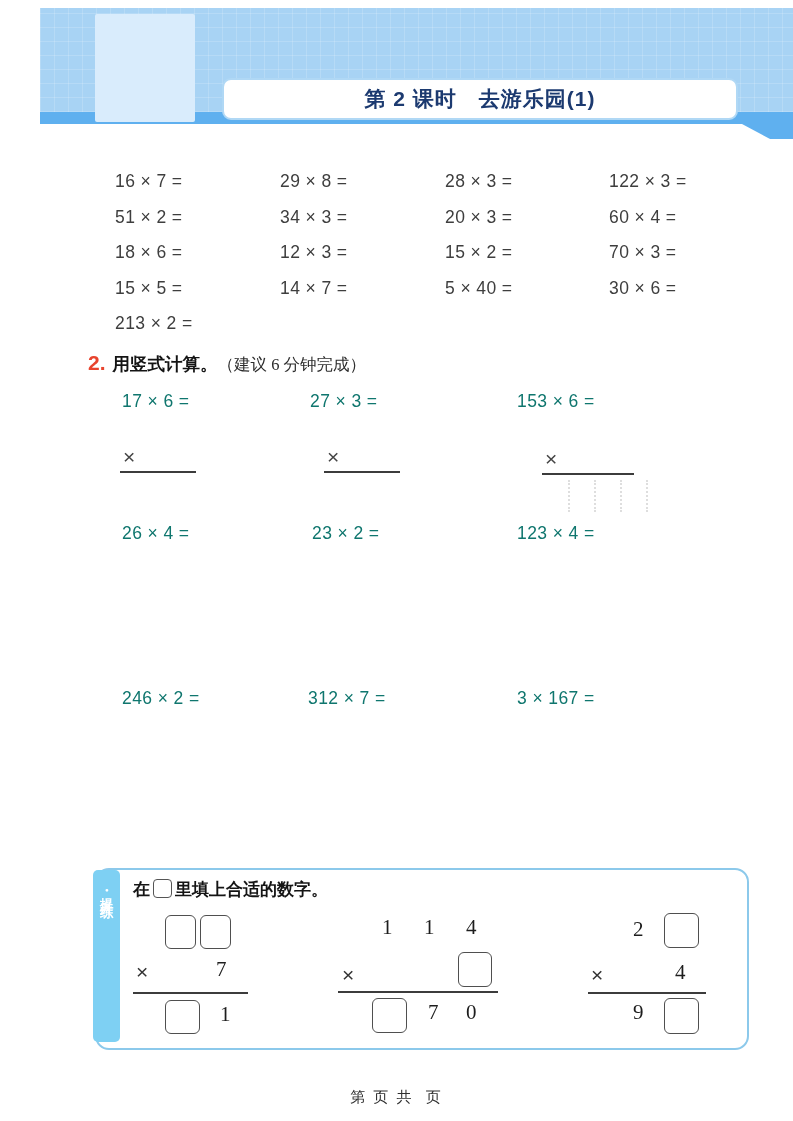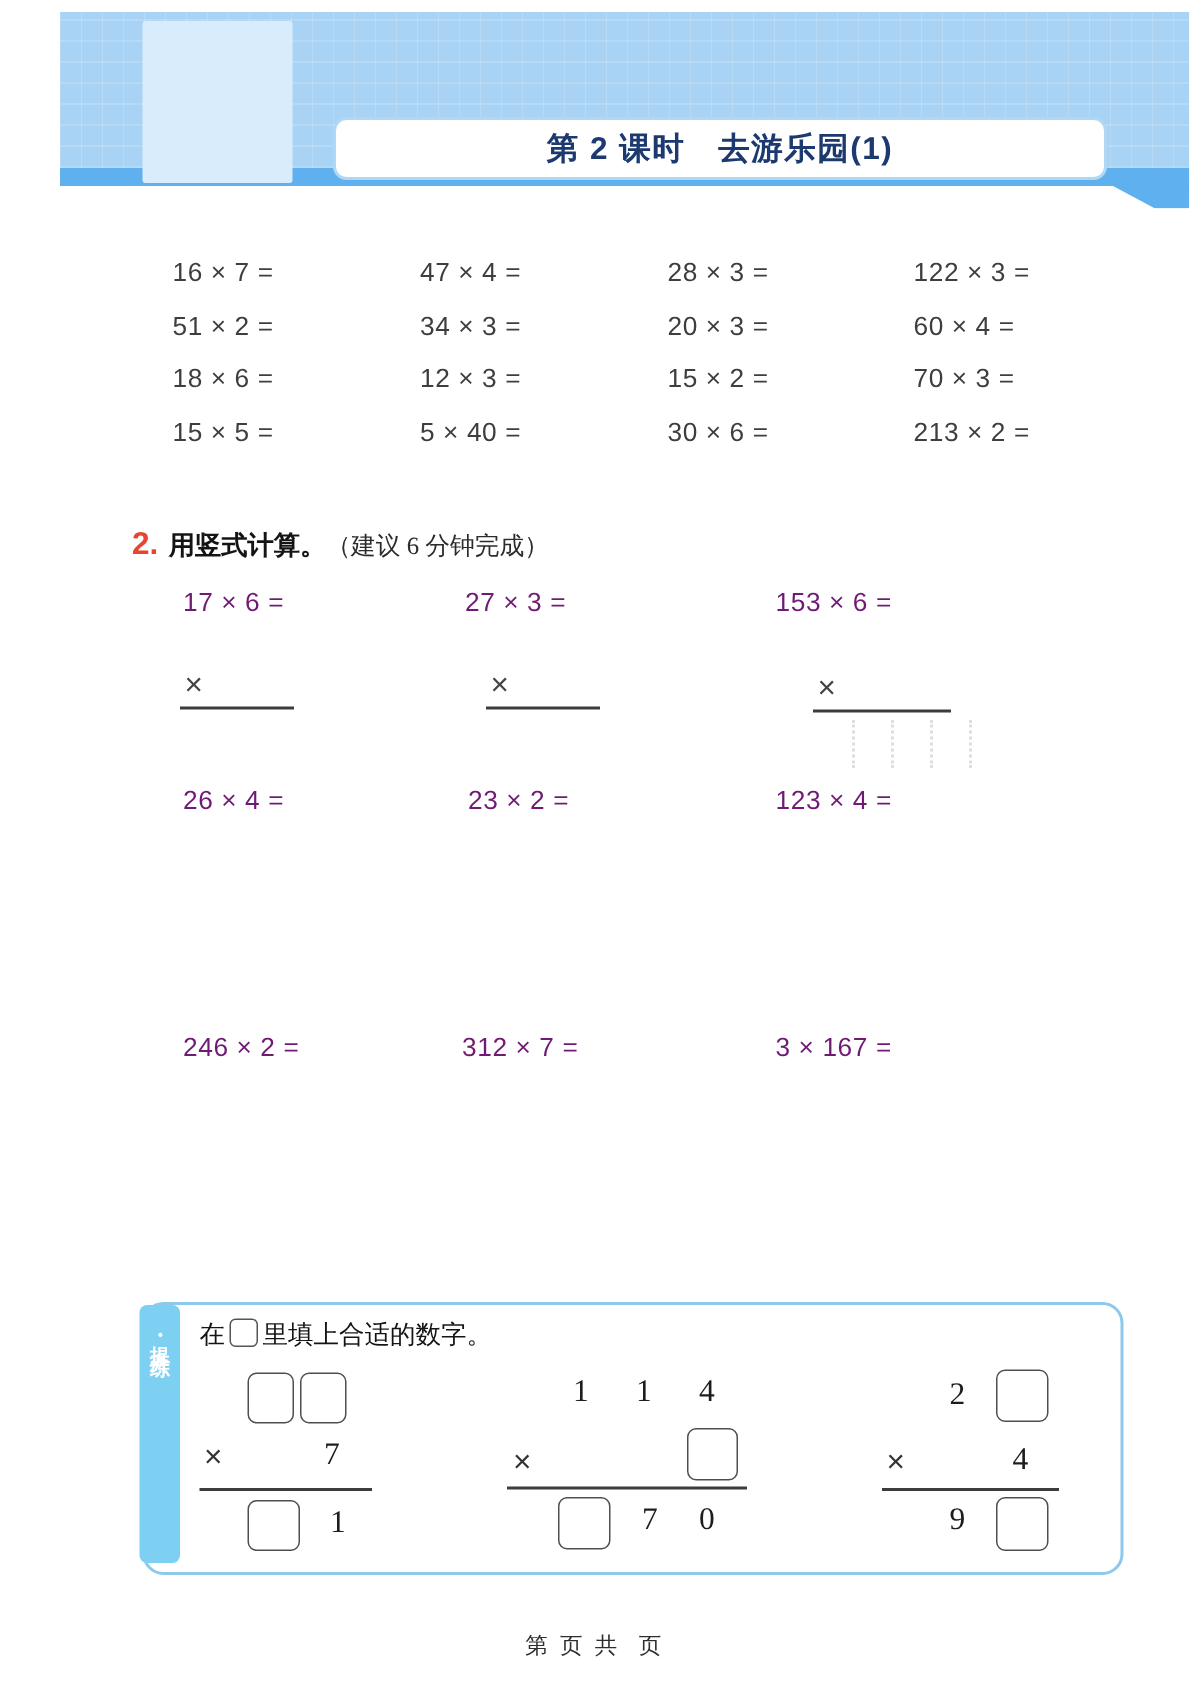--- a/index.html
+++ b/index.html
@@ -30,34 +30,34 @@
   .sec-num{font-size:21px;font-weight:800;color:#e8442e;margin-right:7px;}
   .sec-title{font-size:17.5px;font-weight:bold;color:#141414;}
   .sec-hint{font-size:16.5px;font-family:"Liberation Serif",serif;color:#2c2c2c;}
 
   
   .grid1{position:absolute;left:115px;top:171px;width:610px;display:grid;
          grid-template-columns:165px 165px 164px auto;grid-auto-rows:35.6px;}
   .prob{font-size:17.5px;color:#3e3e3e;letter-spacing:.4px;white-space:pre;}
 
   
-  .vprob{position:absolute;font-size:17.5px;color:#701a75;letter-spacing:.4px;white-space:pre;}
+  .vprob{position:absolute;font-size:17.5px;color:#0f766e;letter-spacing:.4px;white-space:pre;}
   .vt-times{position:absolute;font-size:21px;color:#444;}
   .hline{position:absolute;height:2px;background:#3c3c3c;}
   .dotv{position:absolute;width:0;height:32px;border-left:2px dotted #d6d6d6;opacity:.8;}
 
   
   .boost-box{position:absolute;left:95px;top:868px;width:650px;height:178px;background:#fff;
          border:2px solid #8cc9eb;border-radius:14px;z-index:1;}
   .boost-ribbon{position:absolute;left:93px;top:870px;width:27px;height:172px;background:#7ed0f3;
          border-radius:5px;z-index:2;display:flex;justify-content:center;padding-top:12px;
          box-sizing:border-box;}
   .ribbon-text{writing-mode:vertical-rl;text-orientation:upright;color:#fff;font-size:13.5px;
          font-weight:bold;letter-spacing:4px;line-height:1;}
-  .boost-instruction{position:absolute;left:133px;top:878px;font-size:17px;font-weight:normal;
+  .boost-instruction{position:absolute;left:133px;top:878px;font-size:17px;font-weight:bold;
          color:#141414;z-index:3;}
   .inline-box{display:inline-block;width:17px;height:17px;border:1.8px solid #555;
          border-radius:4px;vertical-align:-3px;margin:0 3px;}
 
   
   .pbox{position:absolute;background:#fff;border:1.7px solid #4f4f4f;border-radius:6px;z-index:3;}
   .pdigit{position:absolute;font-family:"Liberation Serif",serif;font-size:21px;color:#1d1d1d;z-index:3;}
   .ptimes{position:absolute;font-size:21px;color:#333;z-index:3;}
   .pline{position:absolute;height:1.8px;background:#3c3c3c;z-index:3;}
 
@@ -76,32 +76,33 @@
   <div class="banner-light"></div>
   <div class="accent accent-left"></div>
   <div class="accent accent-right"></div>
   <div class="title-box">
     <span class="title-text">第 2 课时　去游乐园(1)</span>
   </div>
 
 
   <div class="grid1">
     <span class="prob">16 × 7 =</span>
-    <span class="prob">47 × 4 =</span>
+    <span class="prob">29 × 8 =</span>
     <span class="prob">28 × 3 =</span>
     <span class="prob">122 × 3 =</span>
     <span class="prob">51 × 2 =</span>
     <span class="prob">34 × 3 =</span>
     <span class="prob">20 × 3 =</span>
     <span class="prob">60 × 4 =</span>
     <span class="prob">18 × 6 =</span>
     <span class="prob">12 × 3 =</span>
     <span class="prob">15 × 2 =</span>
     <span class="prob">70 × 3 =</span>
     <span class="prob">15 × 5 =</span>
+    <span class="prob">14 × 7 =</span>
     <span class="prob">5 × 40 =</span>
     <span class="prob">30 × 6 =</span>
     <span class="prob">213 × 2 =</span>
   </div>
 
   <div class="sec-head" style="top:351px">
     <span class="sec-num">2.</span><span class="sec-title">用竖式计算。</span><span class="sec-hint">（建议 6 分钟完成）</span>
   </div>
 
   <span class="vprob" style="left:122px;top:391px">17 × 6 =</span>

